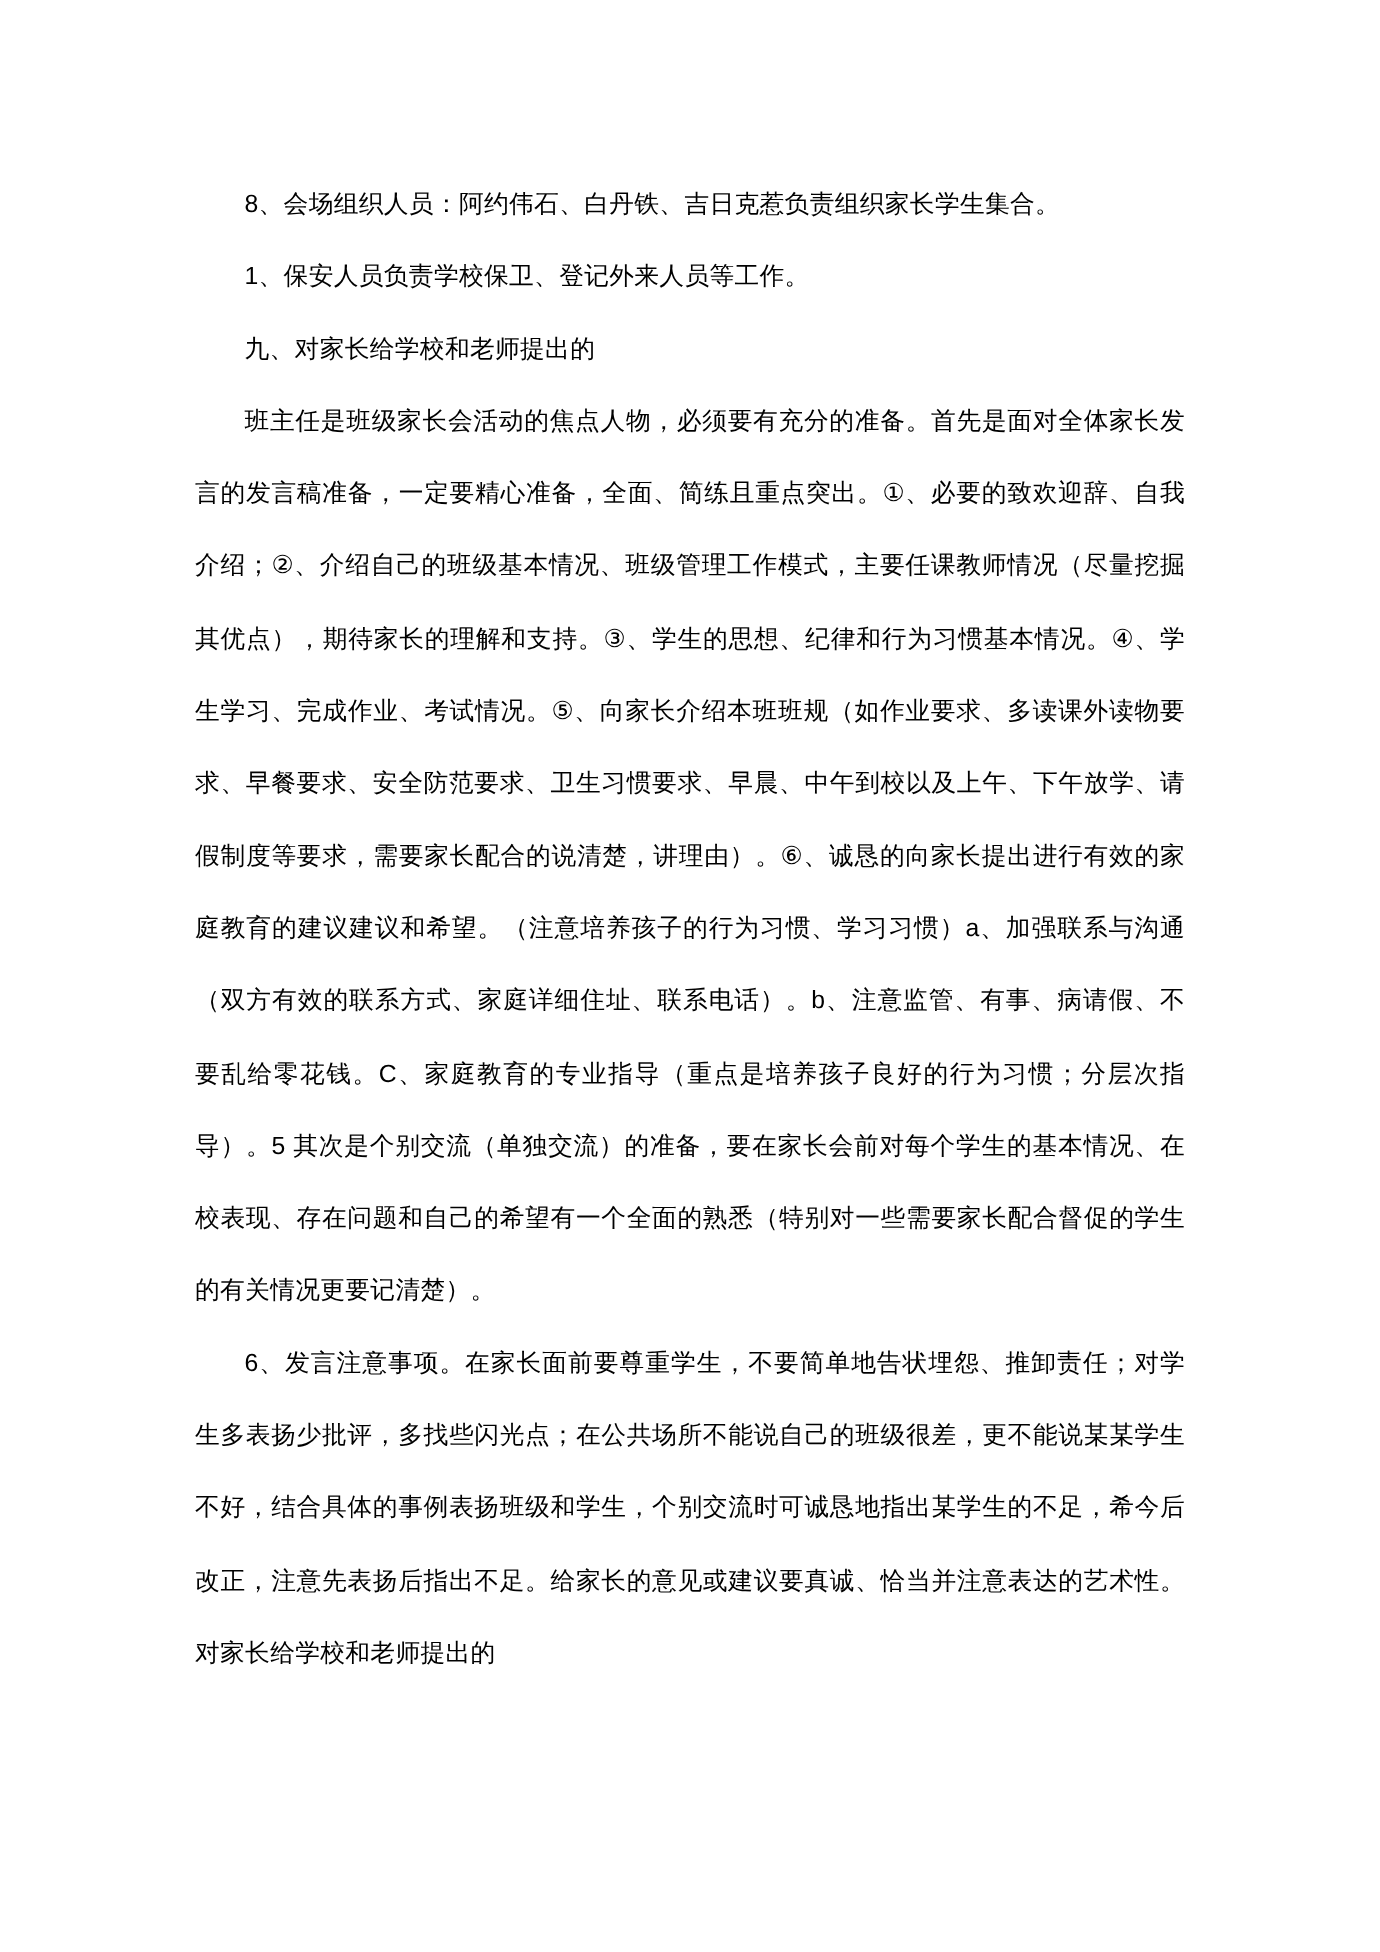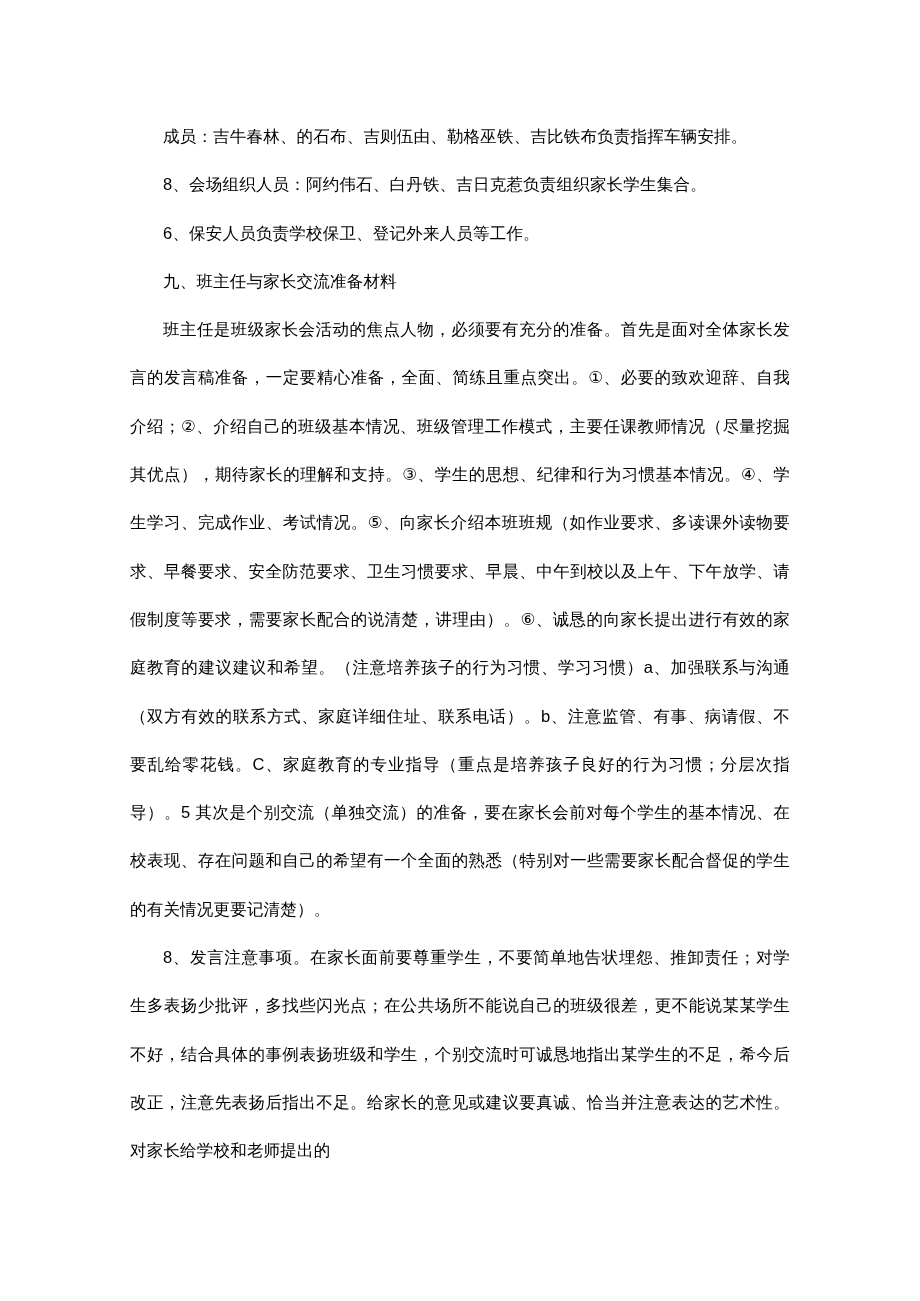--- a/index.html
+++ b/index.html
@@ -29,20 +29,19 @@
     color: #000000;
     letter-spacing: 0.2px;
     word-break: break-all;
   }
 </style>
 </head>
 <body>
 
 <div class="page">
   <div class="doc-body">
-    <p>成员：吉牛春林、的石布、吉则伍由、勒格巫铁、吉比铁布负责指挥车辆安排。</p>
     <p>8、会场组织人员：阿约伟石、白丹铁、吉日克惹负责组织家长学生集合。</p>
-    <p>6、保安人员负责学校保卫、登记外来人员等工作。</p>
-    <p>九、班主任与家长交流准备材料</p>
+    <p>1、保安人员负责学校保卫、登记外来人员等工作。</p>
+    <p>九、对家长给学校和老师提出的</p>
     <p>班主任是班级家长会活动的焦点人物，必须要有充分的准备。首先是面对全体家长发言的发言稿准备，一定要精心准备，全面、简练且重点突出。①、必要的致欢迎辞、自我介绍；②、介绍自己的班级基本情况、班级管理工作模式，主要任课教师情况（尽量挖掘其优点），期待家长的理解和支持。③、学生的思想、纪律和行为习惯基本情况。④、学生学习、完成作业、考试情况。⑤、向家长介绍本班班规（如作业要求、多读课外读物要求、早餐要求、安全防范要求、卫生习惯要求、早晨、中午到校以及上午、下午放学、请假制度等要求，需要家长配合的说清楚，讲理由）。⑥、诚恳的向家长提出进行有效的家庭教育的建议建议和希望。（注意培养孩子的行为习惯、学习习惯）a、加强联系与沟通（双方有效的联系方式、家庭详细住址、联系电话）。b、注意监管、有事、病请假、不要乱给零花钱。C、家庭教育的专业指导（重点是培养孩子良好的行为习惯；分层次指导）。5 其次是个别交流（单独交流）的准备，要在家长会前对每个学生的基本情况、在校表现、存在问题和自己的希望有一个全面的熟悉（特别对一些需要家长配合督促的学生的有关情况更要记清楚）。</p>
-    <p>8、发言注意事项。在家长面前要尊重学生，不要简单地告状埋怨、推卸责任；对学生多表扬少批评，多找些闪光点；在公共场所不能说自己的班级很差，更不能说某某学生不好，结合具体的事例表扬班级和学生，个别交流时可诚恳地指出某学生的不足，希今后改正，注意先表扬后指出不足。给家长的意见或建议要真诚、恰当并注意表达的艺术性。对家长给学校和老师提出的</p>
+    <p>6、发言注意事项。在家长面前要尊重学生，不要简单地告状埋怨、推卸责任；对学生多表扬少批评，多找些闪光点；在公共场所不能说自己的班级很差，更不能说某某学生不好，结合具体的事例表扬班级和学生，个别交流时可诚恳地指出某学生的不足，希今后改正，注意先表扬后指出不足。给家长的意见或建议要真诚、恰当并注意表达的艺术性。对家长给学校和老师提出的</p>
   </div>
 </div>
 
 </body></html>

